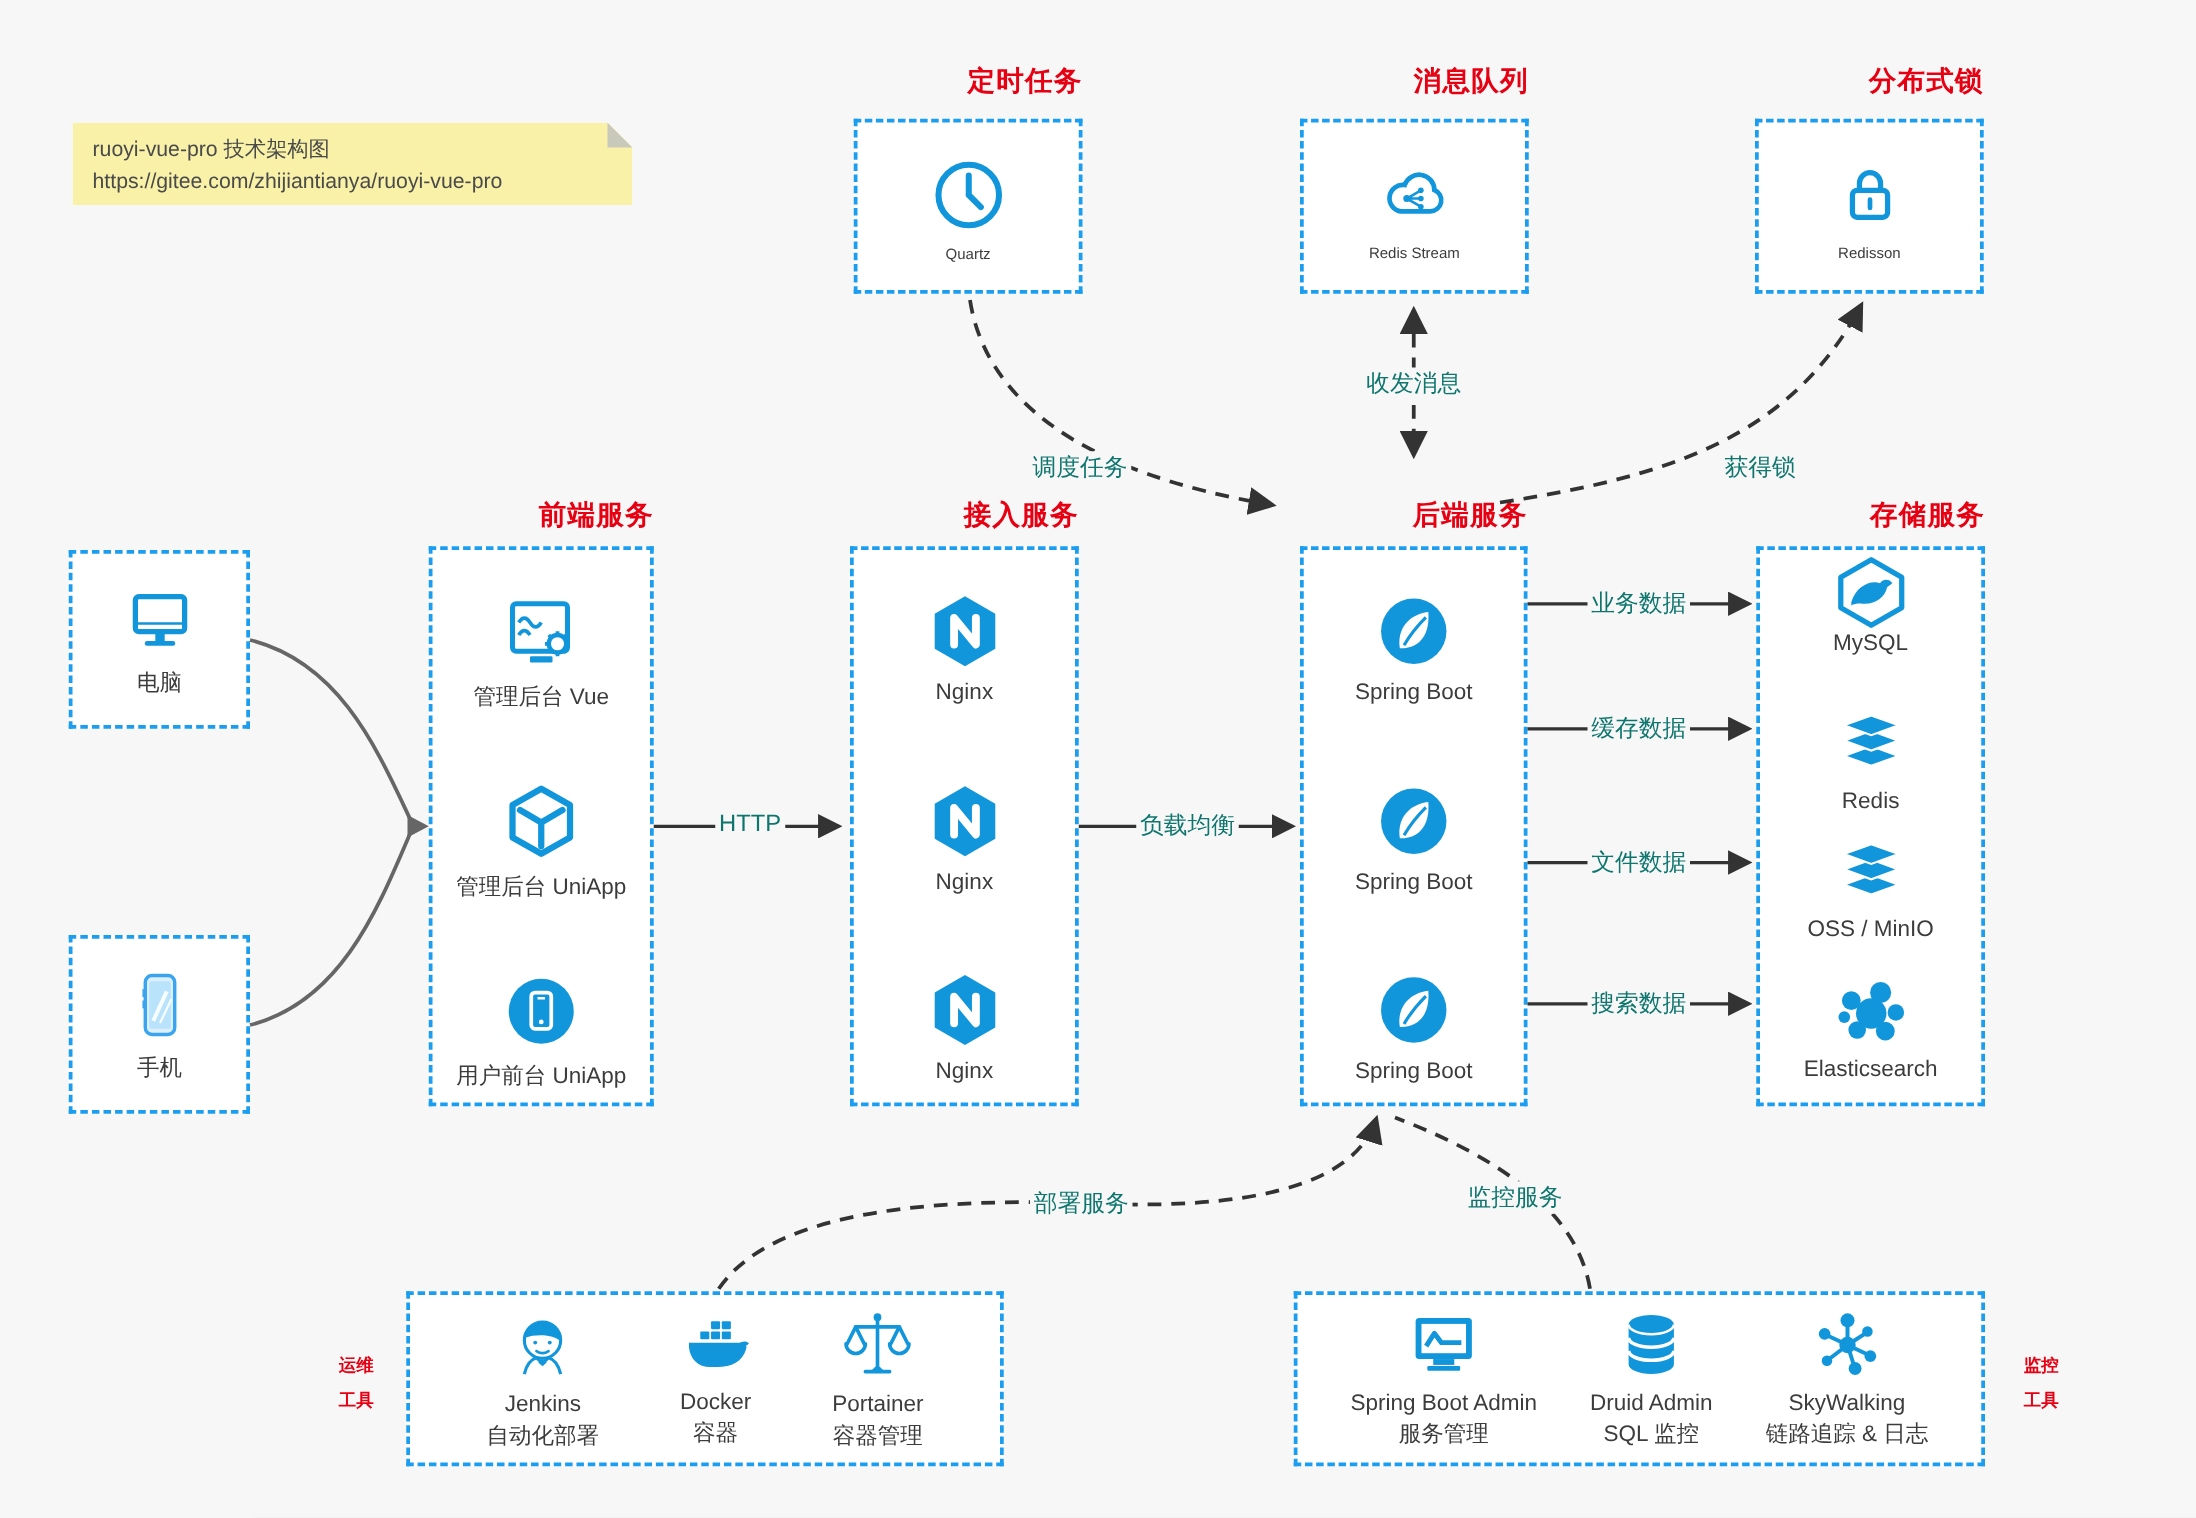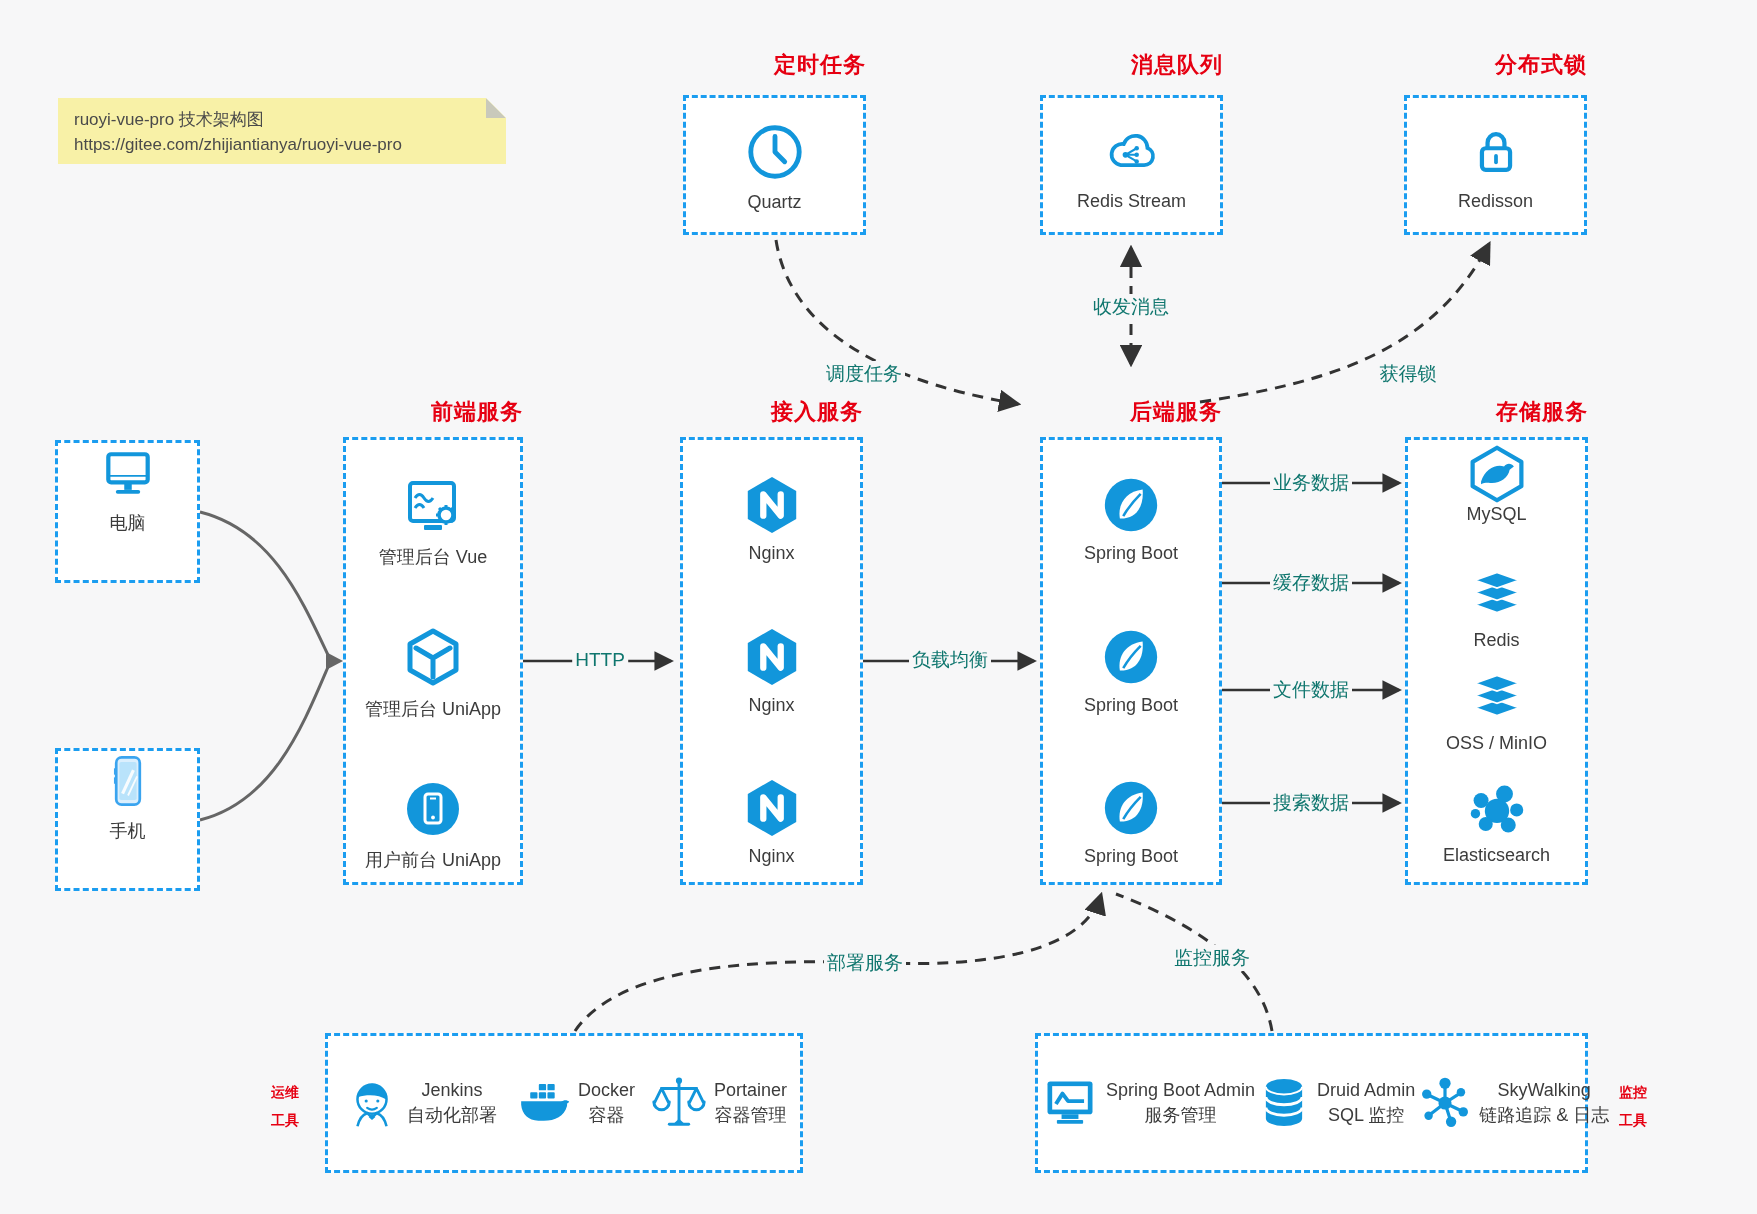--- a/index.html
+++ b/index.html
@@ -25,29 +25,29 @@
         padding:9px 16px;font-size:17px;line-height:25px;color:#4a4a4a;z-index:2}
   .note-fold{position:absolute;right:0;top:0;width:0;height:0;
         border-bottom:20px solid #c9c9bb;border-right:20px solid transparent;z-index:3}
 
   
   .node{position:absolute;left:0;width:100%;display:flex;flex-direction:column;align-items:center;gap:7px}
   .node .lbl{font-size:18px;color:var(--ink);white-space:nowrap}
 
   
   .topbox-inner{width:100%;height:100%;display:flex;flex-direction:column;align-items:center;justify-content:center;gap:9px;padding-top:4px}
-  .topbox-inner .lbl{font-size:18px;color:var(--ink);white-space:nowrap}
-
-  
-  .client-inner{width:100%;height:100%;display:flex;flex-direction:column;align-items:center;gap:8px}
+  .topbox-inner .lbl{font-size:12px;color:var(--ink);white-space:nowrap}
+
+  
+  .client-inner{width:100%;height:100%;display:flex;flex-direction:column;align-items:center;justify-content:center;gap:8px}
   .client-inner .lbl{font-size:18px;color:var(--ink)}
 
   
   .hrow{width:100%;height:100%;display:flex;align-items:center;justify-content:space-evenly}
-  .tool{display:flex;flex-direction:row;align-items:center;gap:4px}
+  .tool{display:flex;flex-direction:column;align-items:center;gap:4px}
   .tool .lbl{font-size:18px;color:var(--ink);line-height:25px;text-align:center;white-space:nowrap}
   .side-label{position:absolute;color:var(--red);font-weight:bold;font-size:14px;line-height:28px;text-align:center;z-index:3}
 
   
   .edges{position:absolute;left:0;top:0;z-index:5;pointer-events:none}
   .alabel{position:absolute;transform:translate(-50%,-50%);background:var(--bg);color:#0f766e;
           font-size:19px;padding:0 3px;white-space:nowrap;z-index:6}
 </style>
 </head>
 <body>

